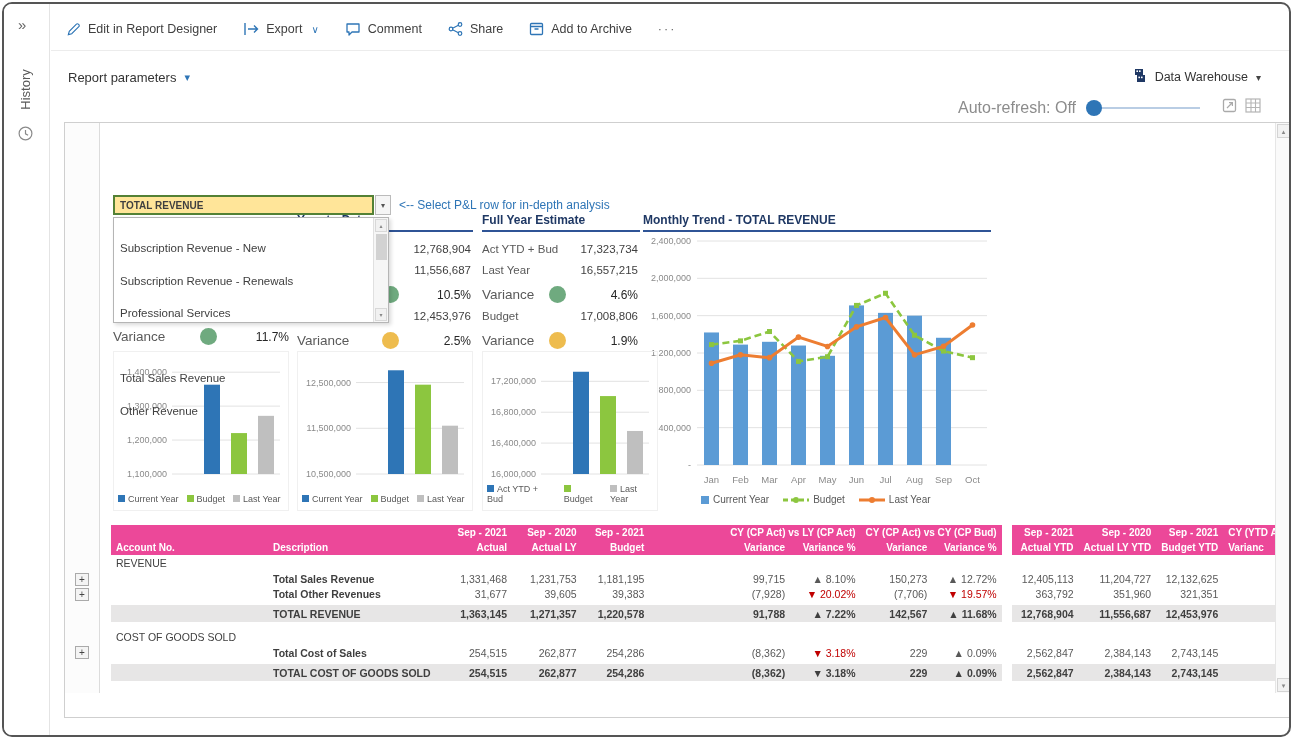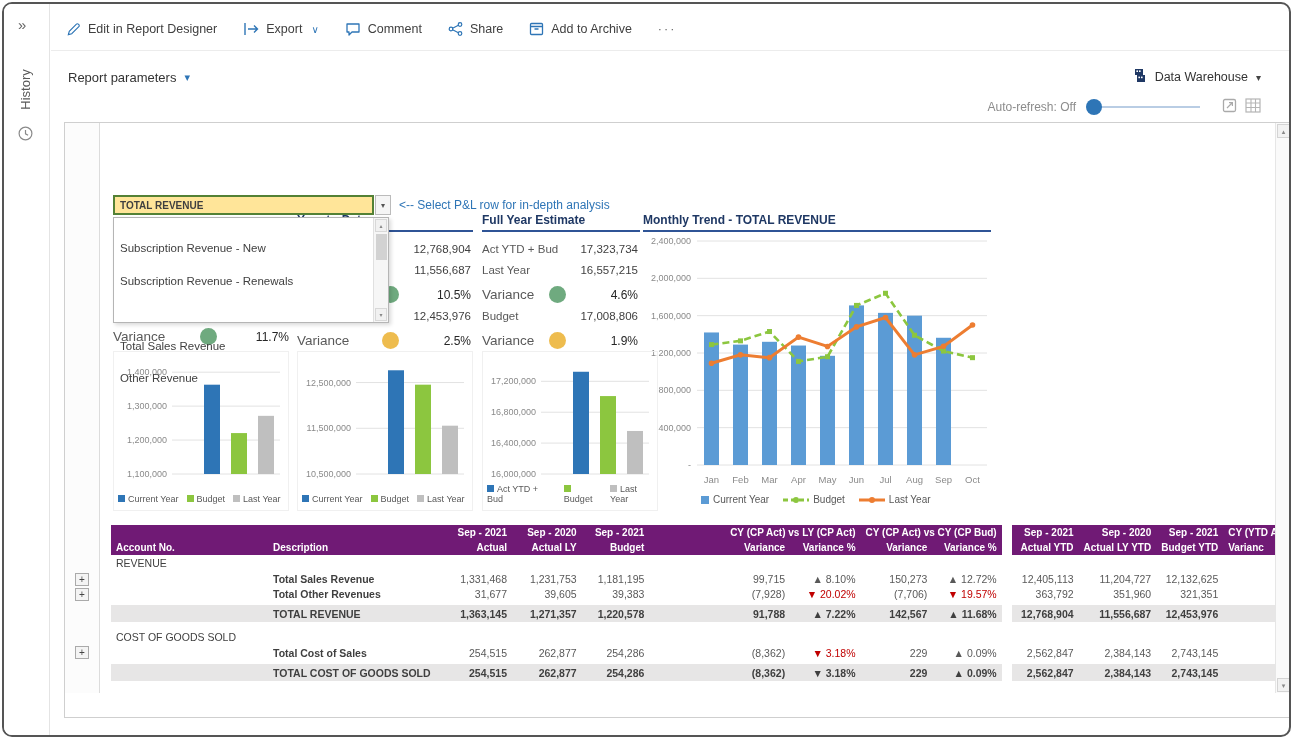--- a/index.html
+++ b/index.html
@@ -13,21 +13,21 @@
   
   .toolbar { position:absolute; left:62px; top:10px; height:30px; display:flex; align-items:center; gap:26px; font-size:12.5px; color:#404040; }
   .tool { display:flex; align-items:center; gap:7px; cursor:pointer; }
   .tool svg { display:block; }
   .chev { font-size:10px; color:#2e75b6; margin-left:2px; }
   .tb-divider { position:absolute; left:47px; right:0; top:46px; border-top:1px solid #ececec; }
   
   .rp { position:absolute; left:64px; top:66px; font-size:13px; color:#333; display:flex; gap:8px; align-items:center; cursor:pointer; }
   .rp .caret { color:#2e75b6; font-size:11px; }
   .dw { position:absolute; right:28px; top:64px; display:flex; align-items:center; gap:8px; font-size:12.5px; color:#333; cursor:pointer;justify-content:flex-end; }
-  .ar-row { position:absolute; right:28px; top:94px; display:flex; align-items:center; gap:8px; font-size:12px; color:#8c8c8c; }
+  .ar-row { position:absolute; right:28px; top:94px; display:flex; align-items:center; gap:8px; font-size:16px; color:#8c8c8c; }
   .ar-track { position:relative; width:112px; height:2px; background:#b9cde4; margin-left:4px; }
   .ar-knob { position:absolute; left:-2px; top:-7px; width:16px; height:16px; border-radius:50%; background:#2e75b6; cursor:pointer; }
   
   .content { position:absolute; left:60px; top:118px; width:1228px; height:596px; border:1px solid #cfcfcf; background:#fff; }
   .vscroll { position:absolute; right:0; top:0; bottom:24px; width:16px; background:#fafafa; border-left:1px solid #e6e6e6; }
   .vs-btn { position:absolute; left:1px; width:13px; height:14px; border:1px solid #d4d4d4; background:#f2f2f2; color:#8a8a8a; font-size:7px; text-align:center; line-height:13px; cursor:pointer; }
   .viewport { position:absolute; left:0; top:0; right:16px; bottom:24px; overflow:hidden; background:#fff; }
   .gutter { position:absolute; left:0; top:0; bottom:0; width:35px; background:#fcfcfc; border-right:1px solid #dcdcdc; }
   .plus { position:absolute; left:10px; width:14px; height:13px; border:1px solid #aaa; background:#f4f4f4; font-size:10px; line-height:11px; text-align:center; color:#444; cursor:pointer; }
   .sheet { position:absolute; left:36px; top:0; width:1250px; height:100%; background:#fff; font-family:"Liberation Sans",sans-serif; }
@@ -57,21 +57,21 @@
   .varrow .pct { font-weight:normal; color:#262626; font-size:12px; width:48px; text-align:right; padding-right:2px; }
   
   .tile-title { position:absolute; font-size:12px; font-weight:bold; color:#1f3864; border-bottom:2.5px solid #2f5496; padding-bottom:3px; }
   .legend { display:flex; gap:14px; align-items:center; font-size:9.5px; color:#595959; }
   .legend .sq { width:7px; height:7px; display:inline-block; margin-right:3px; }
   .mini { position:absolute; top:228px; width:176px; height:160px; border:1px solid #f0f0f0; }
   .mini .legend { position:absolute; left:4px; bottom:6px; gap:8px; font-size:9px; }
   
   table.pl { position:absolute; left:10px; top:402px; border-collapse:collapse; table-layout:fixed; font-size:10.5px; color:#595959; }
   table.pl th, table.pl td { padding:0 5px; overflow:hidden; white-space:nowrap; }
-  table.pl thead th { background:#701a75; color:#fff; font-size:10px; font-weight:bold; height:15px; }
+  table.pl thead th { background:#ec4899; color:#fff; font-size:10px; font-weight:bold; height:15px; }
   table.pl thead th.spc { background:#fff; }
   .num { text-align:right; }
   .ctr { text-align:center; }
   .lft { text-align:left; }
   tr.detail { height:15px; }
   tr.detail td.desc { font-weight:bold; color:#3f3f3f; }
   tr.total { height:17px; }
   tr.total td { background:#e7e6e6; font-weight:bold; color:#3f3f3f; }
   tr.total td.spc, tr.detail td.spc { background:#fff; }
   tr.section { height:16px; }
@@ -204,20 +204,21 @@
       <div class="sheet">
 
 
         <div class="combo">TOTAL REVENUE</div>
         <div class="combo-btn">▾</div>
         <div class="hint">&lt;-- Select P&amp;L row for in-depth analysis</div>
         <div class="ddlist">
           <ul id="dd-options">
               <li>Subscription Revenue - New</li>
               <li>Subscription Revenue - Renewals</li>
+              <li>Professional Services</li>
               <li>&nbsp;</li>
               <li>Total Sales Revenue</li>
               <li>Other Revenue</li>
             </ul>
           <div class="dd-scroll">
             <div class="dd-btn" style="top:1px;">▴</div>
             <div class="dd-thumb"></div>
             <div class="dd-btn" style="bottom:1px;">▾</div>
           </div>
         </div>

